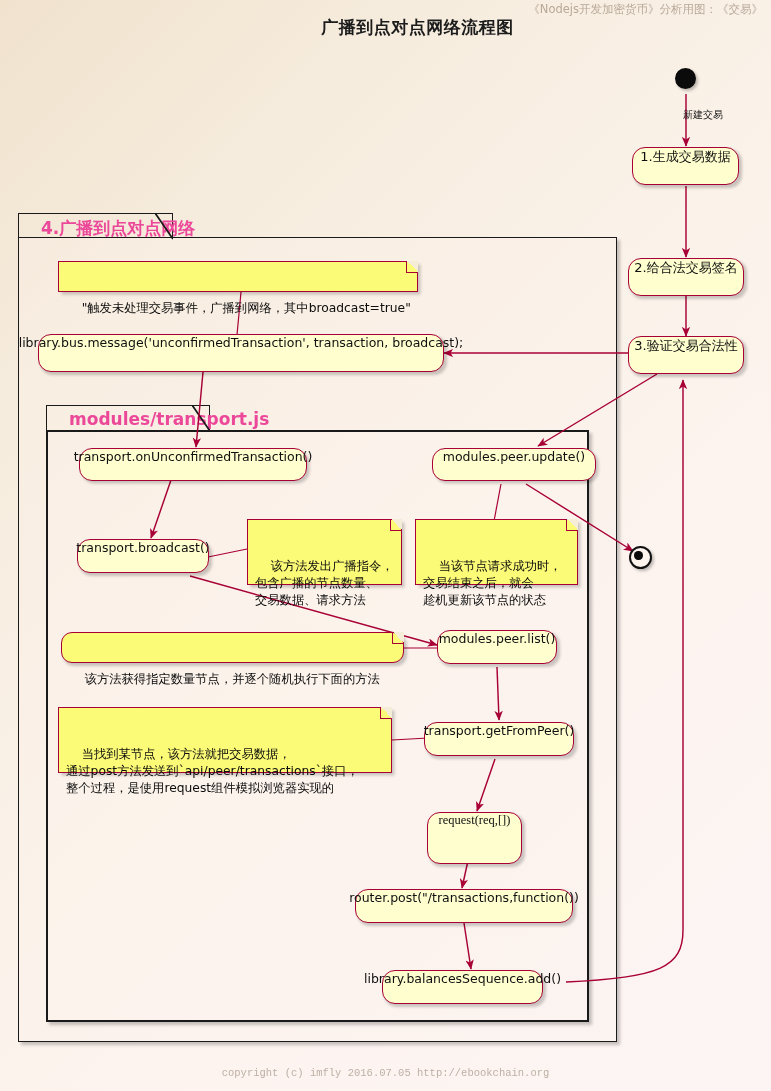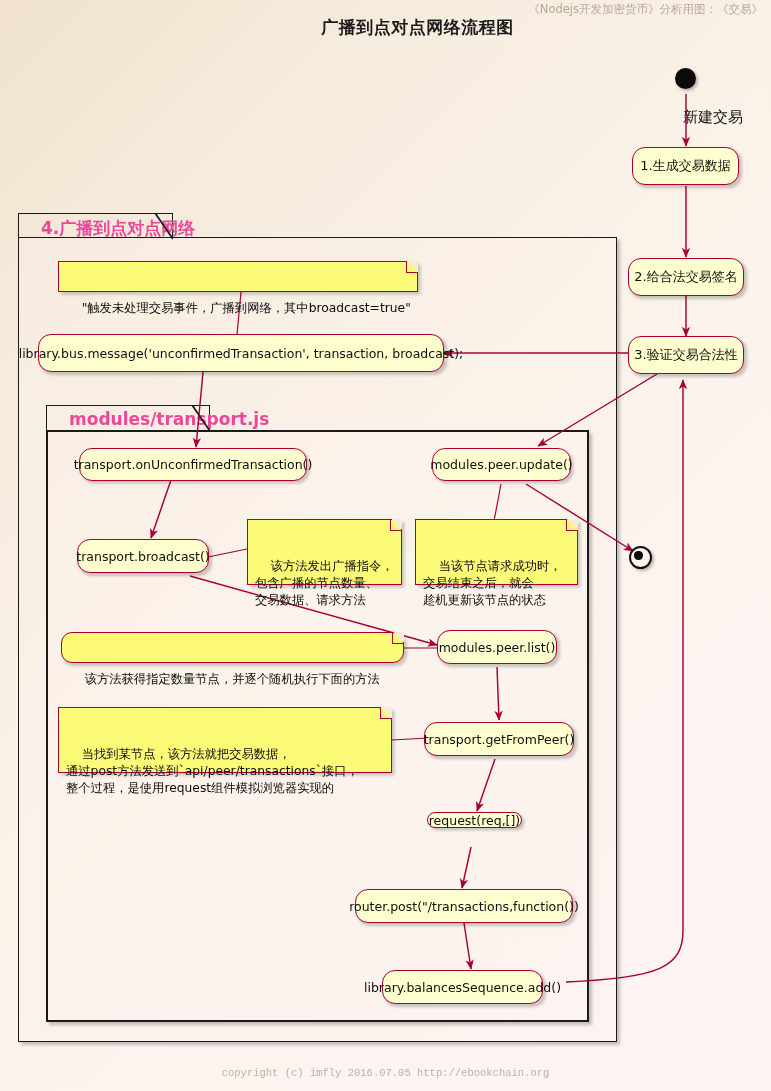--- a/index.html
+++ b/index.html
@@ -21,41 +21,41 @@
          box-shadow:3px 3px 3px rgba(0,0,0,.22);}
   .frame.inner{border-width:2px;background:rgba(253,246,242,.22);}
   .frame-tab{position:absolute;border:1.6px solid #1a1a1a;border-bottom:none;background:transparent;
              height:25px;box-sizing:border-box;}
   .frame-tab .lbl{position:absolute;left:6px;top:3px;font-size:17px;font-weight:bold;color:#ec4899;white-space:nowrap;margin-left:16px;}
   .frame-tab .notch{position:absolute;right:-1px;top:-1px;width:18px;height:27px;overflow:hidden;}
 
   
   .node{position:absolute;background:#FEFECE;border:1.55px solid #A80036;border-radius:13px;
         box-shadow:2.5px 2.5px 3px rgba(0,0,0,.20);
-        display:flex;align-items:center;justify-content:center;
+        display:flex;justify-content:center;
         font-size:12.5px;color:#101010;white-space:nowrap;box-sizing:border-box;padding:0 11px;}
   .node.cjk{font-size:13px;font-weight:500;}
 
   
   .note{position:absolute;background:#FBFB77;border:1.1px solid #A80036;box-sizing:border-box;
         box-shadow:2.5px 2.5px 3px rgba(0,0,0,.20);
         font-size:12.3px;color:#0c0c0c;line-height:17px;padding:4px 8px 4px 7px;white-space:pre;}
   .note .fold{position:absolute;right:-1px;top:-1px;width:11px;height:11px;
               background:linear-gradient(225deg,#f6edd9 0 50%,transparent 50%);
               border-left:1.1px solid #A80036;border-bottom:1.1px solid #A80036;}
   .note.cjk{font-family:"DejaVu Sans","Liberation Sans",sans-serif;}
 
   
   .start-node{position:absolute;width:21px;height:21px;border-radius:50%;background:#0b0b0b;
               box-shadow:2px 2px 3px rgba(0,0,0,.25);}
   .end-node{position:absolute;width:19px;height:19px;border-radius:50%;background:#fdf4ee;
             border:2.2px solid #111;box-shadow:2px 2px 3px rgba(0,0,0,.25);}
   .end-node i{position:absolute;left:3.2px;top:3.2px;width:8.4px;height:8.4px;border-radius:50%;background:#0b0b0b;}
 
-  .edge-label{position:absolute;font-size:15px;color:#101010;white-space:nowrap;}
+  .edge-label{position:absolute;font-size:10px;color:#101010;white-space:nowrap;}
 </style>
 </head>
 <body>
 
 <div id="stage">
 
   <div class="hdr">《Nodejs开发加密货币》分析用图：《交易》</div>
   <div class="title">广播到点对点网络流程图</div>
   <div class="foot">copyright (c) imfly 2016.07.05 http://ebookchain.org</div>
 
@@ -141,37 +141,37 @@
   </div>
 
   <div class="node" style="left:38px;top:334px;width:406px;height:38px;">
     <span>library.bus.message('unconfirmedTransaction', transaction, broadcast);</span>
   </div>
 
   <div class="node" style="left:79px;top:448px;width:228px;height:33px;">
     <span>transport.onUnconfirmedTransaction()</span>
   </div>
 
-  <div class="node" style="left:432px;top:448px;width:139px;height:33px;">
+  <div class="node" style="left:432px;top:448px;width:164px;height:33px;">
     <span>modules.peer.update()</span>
   </div>
 
   <div class="node" style="left:77px;top:539px;width:132px;height:34px;">
     <span>transport.broadcast()</span>
   </div>
 
   <div class="node" style="left:437px;top:630px;width:120px;height:34px;">
     <span>modules.peer.list()</span>
   </div>
 
   <div class="node" style="left:424px;top:722px;width:150px;height:34px;">
     <span>transport.getFromPeer()</span>
   </div>
 
-  <div class="node" style="left:427px;top:812px;width:95px;height:16px;">
+  <div class="node" style="left:427px;top:812px;width:95px;height:52px;font-family:Liberation Serif, serif;">
     <span>request(req,[])</span>
   </div>
 
   <div class="node" style="left:355px;top:889px;width:218px;height:34px;">
     <span>router.post("/transactions,function())</span>
   </div>
 
   <div class="node" style="left:382px;top:970px;width:161px;height:34px;">
     <span>library.balancesSequence.add()</span>
   </div>

